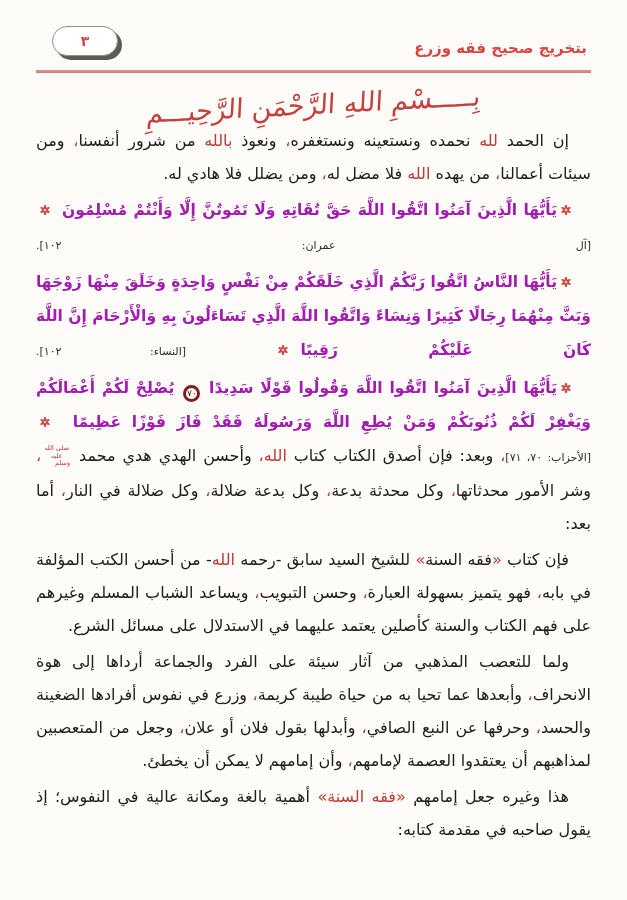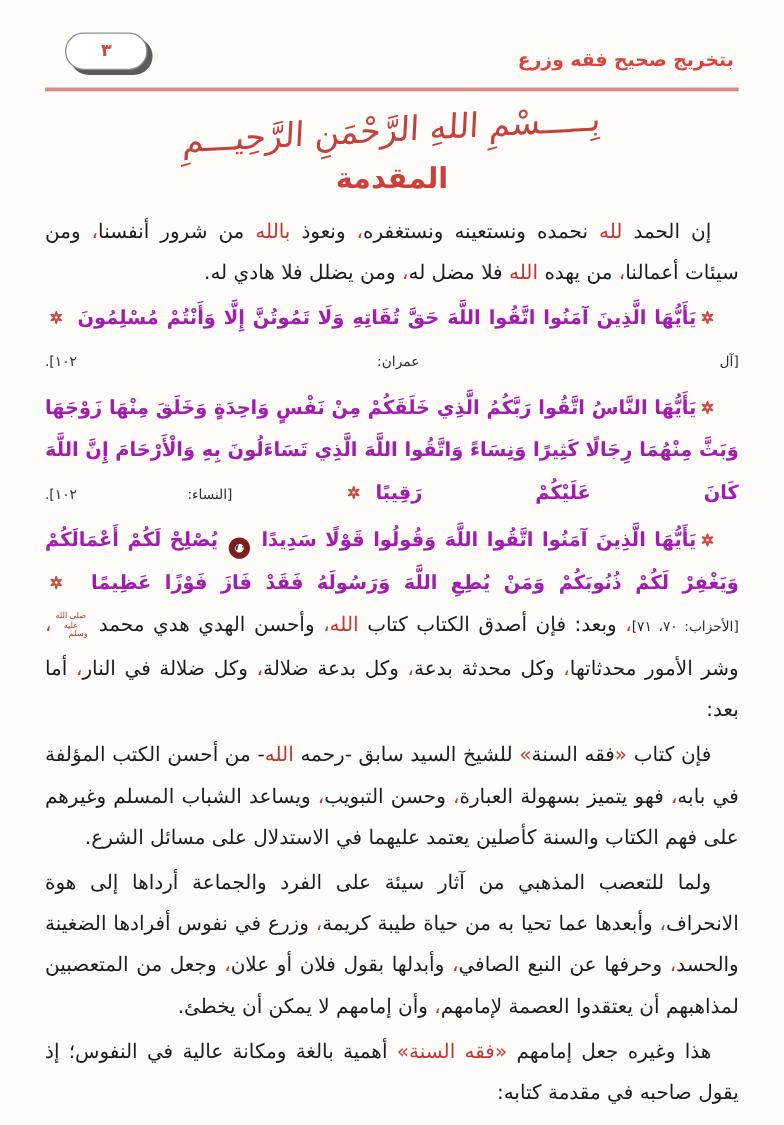--- a/index.html
+++ b/index.html
@@ -79,21 +79,21 @@
   }
   .t-n{color:var(--ink);}
   .t-r{color:var(--red);}
   .t-b{color:#a21caf;font-weight:bold;font-size:15.5px;}
   .t-rb{color:var(--red);font-weight:normal;}
   .t-ref{font-size:11px;color:#2c2c2c;white-space:nowrap;}
   .orn{display:inline-block;margin:0 3px;vertical-align:-1px;line-height:0;}
   .vnum{
     display:inline-flex;align-items:center;justify-content:center;
     width:17px;height:17px;
-    border:5px solid #7f1d1d;border-radius:50%;
+    border:3px solid #7f1d1d;border-radius:50%;
     font-size:9px;color:#222;
     vertical-align:-3px;margin:0 2px;
     text-indent:0;
   }
   .saw{
     display:inline-block;width:27px;
     font-size:6.5px;line-height:1.15;
     color:var(--red);
     text-align:center;vertical-align:middle;
     margin:0 2px;text-indent:0;
@@ -109,21 +109,20 @@
     <div class="header-title">بتخريج صحيح فقه وزرع</div>
     <div class="page-pill">
       <span>٣</span>
     </div>
   </div>
 
   <div class="rule"></div>
 
   <div class="basmala">بِـــــسْمِ اللهِ الرَّحْمَنِ الرَّحِيـــمِ</div>
 
-  <h1 class="heading">المقدمة</h1>
 
   <div class="body-text">
       <p class="para"><span class="t-n">إن الحمد </span><span class="t-r">لله</span><span class="t-n"> نحمده ونستعينه ونستغفره</span><span class="t-r">،</span><span class="t-n"> ونعوذ </span><span class="t-r">بالله</span><span class="t-n"> من شرور أنفسنا</span><span class="t-r">،</span><span class="t-n"> ومن سيئات أعمالنا</span><span class="t-r">،</span><span class="t-n"> من يهده </span><span class="t-r">الله</span><span class="t-n"> فلا مضل له</span><span class="t-r">،</span><span class="t-n"> ومن يضلل فلا هادي له.</span></p>
       <p class="para verse-p"><span class="orn"><svg viewBox="-9 -9 18 18" width="12" height="12" aria-hidden="true">
             <g fill="#c94b44">
               <ellipse rx="2.2" ry="8"></ellipse>
               <ellipse rx="2.2" ry="8" transform="rotate(60)"></ellipse>
               <ellipse rx="2.2" ry="8" transform="rotate(120)"></ellipse>
             </g>
             <circle r="2" fill="#fff" stroke="#c94b44" stroke-width="0.8"></circle>

